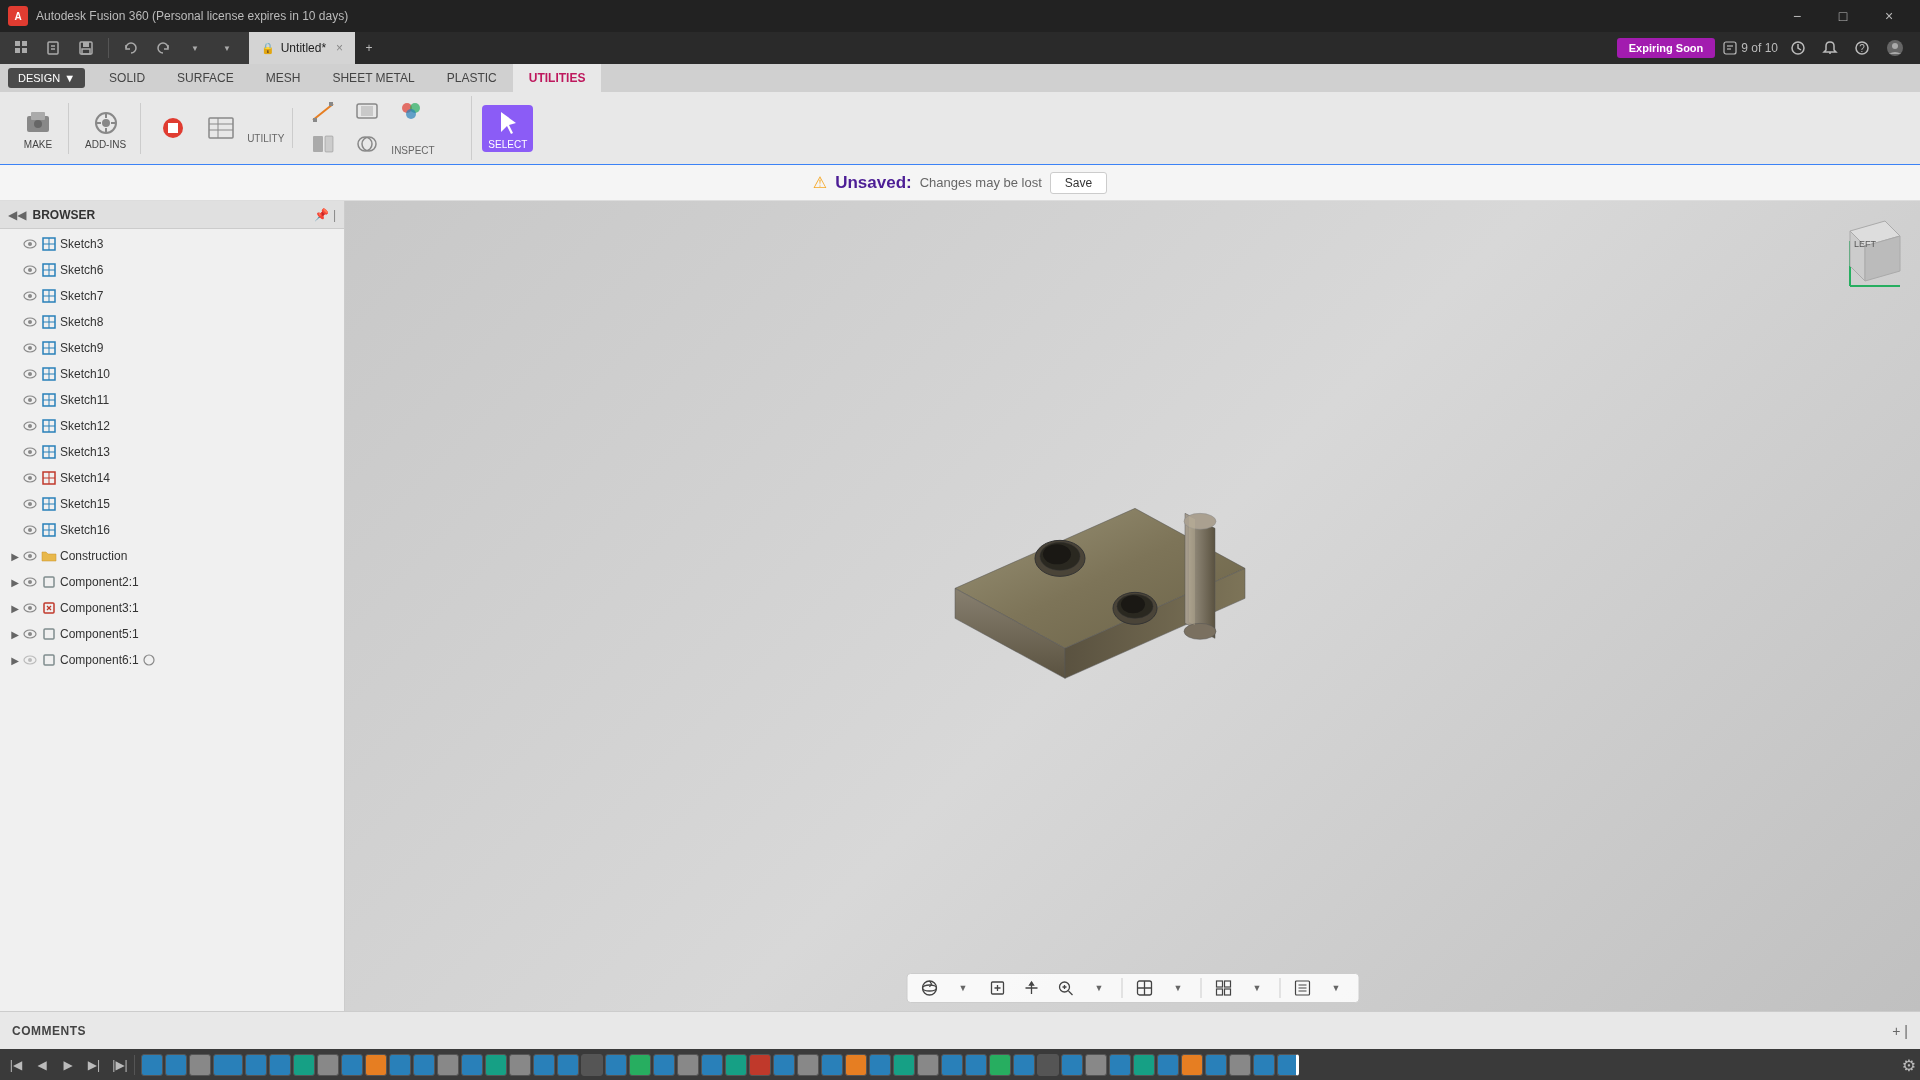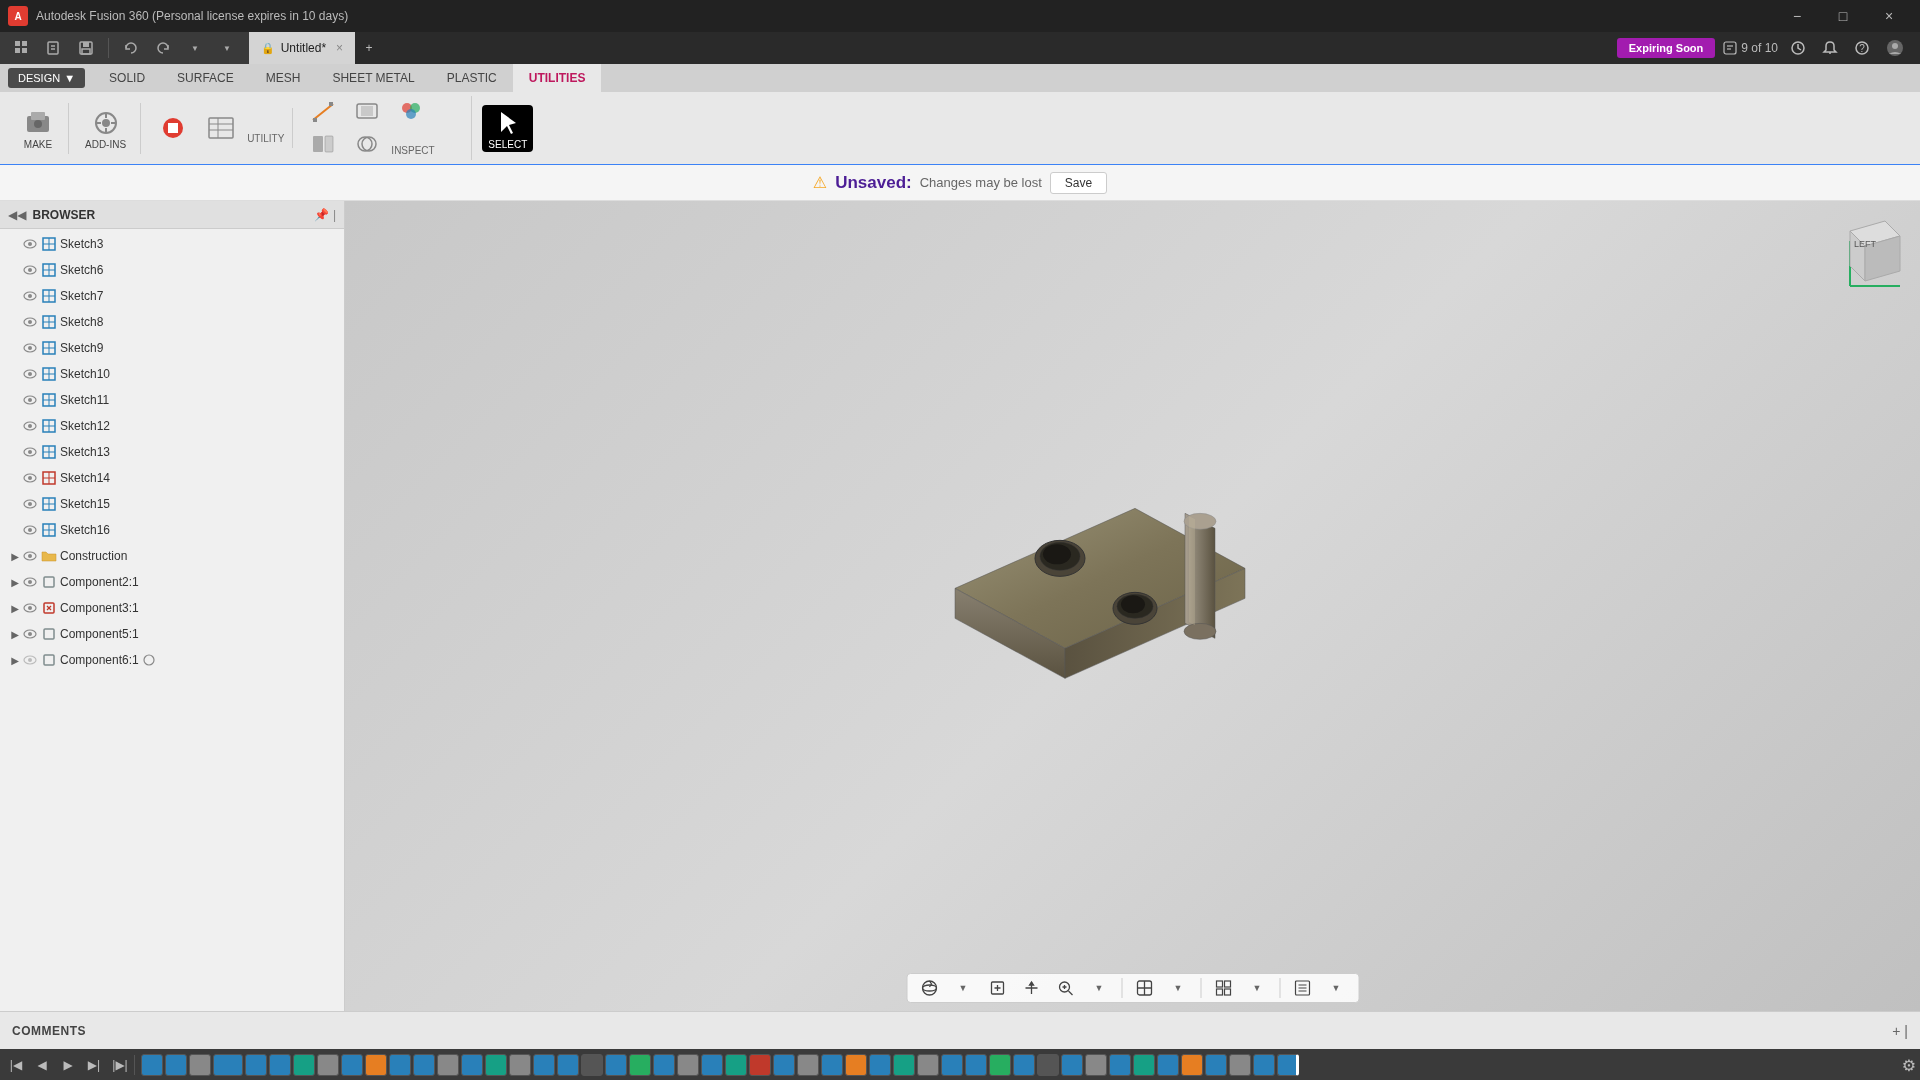--- a/index.html
+++ b/index.html
@@ -317,21 +317,21 @@
                 <circle cx="14" cy="12" r="7" fill="none" stroke="#888" stroke-width="1.5"></circle>
               </svg>
           </div>
         </div>
         <span class="ribbon-group-label">INSPECT</span>
       </div>
     </div>
 
     <div class="ribbon-group">
       <div class="ribbon-group-items">
-        <div class="ribbon-item" style="background:#000000;border-radius:4px;">
+        <div class="ribbon-item" style="background:#8b5cf6;border-radius:4px;">
           <div class="icon-box">
             <svg width="30" height="30" viewBox="0 0 30 30">
                 <polygon points="8,4 8,24 14,18 18,26 20,25 16,17 23,15" fill="white"></polygon>
               </svg>
           </div>
           <span class="item-label" style="color:white;">SELECT</span>
         </div>
       </div>
     </div>
   </div>

